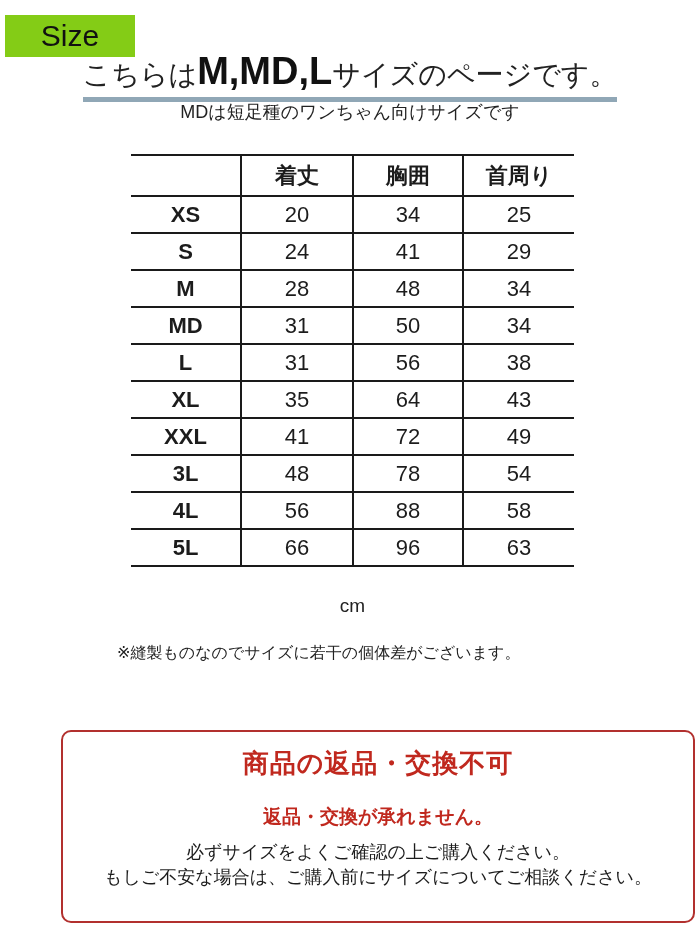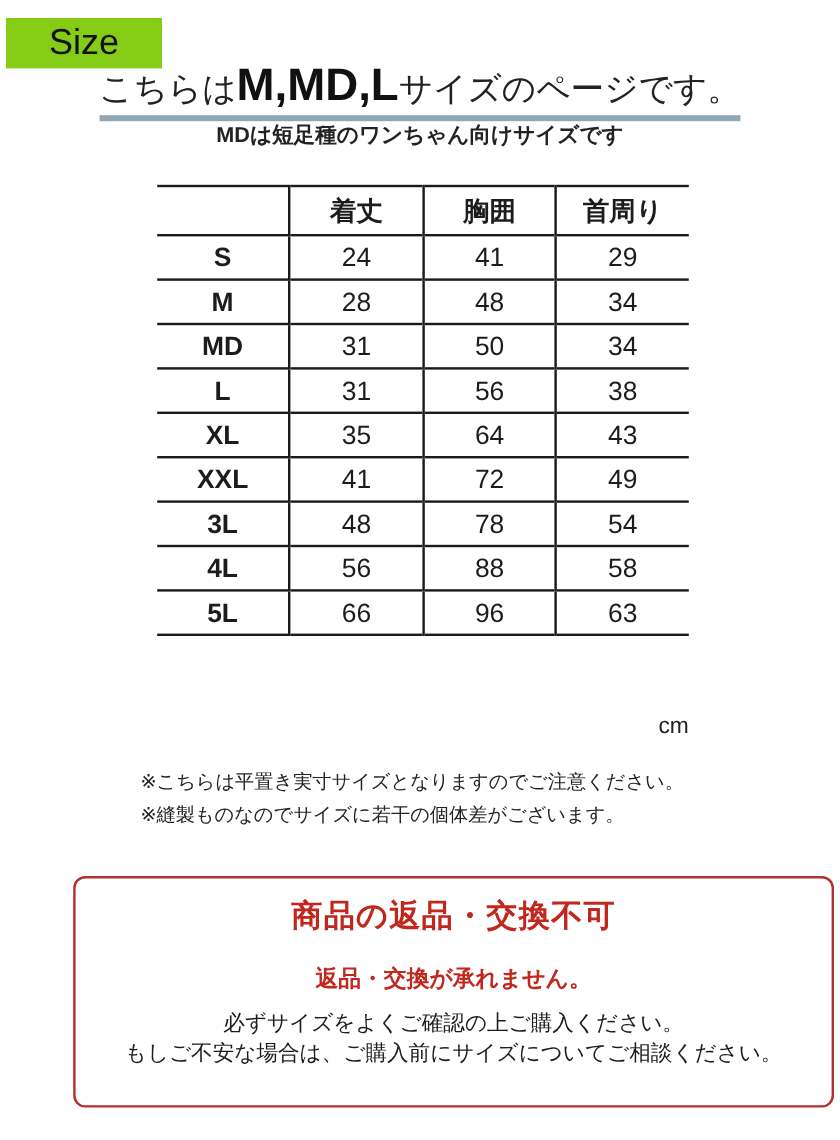--- a/index.html
+++ b/index.html
@@ -31,21 +31,21 @@
     border-bottom: 5px solid #90a7b6;
     padding-bottom: 3px;
     white-space: nowrap;
   }
   .heading-text .h-normal { font-size: 28px; color: #222222; }
   .heading-text .h-bold   { font-size: 38px; font-weight: bold; color: #111111; }
 
   .subheading {
     position: absolute; top: 100px; left: 0; width: 700px;
     text-align: center;
-    font-size: 18px; color: #222222; font-weight: bold;
+    font-size: 18px; color: #222222;
   }
 
   
   .size-table {
     position: absolute; left: 131px; top: 154px;
     width: 443px;
     border-collapse: collapse;
     table-layout: fixed;
   }
   .size-table col:nth-child(1) { width: 110px; }
@@ -59,21 +59,21 @@
     padding: 0;
   }
   .size-table thead td { height: 41px; font-weight: bold; }
   .size-table thead tr { border-top: 2px solid #1a1a1a; border-bottom: 2px solid #1a1a1a; }
   .size-table tbody tr { border-bottom: 2px solid #1a1a1a; }
   .size-table tr > td + td { border-left: 2px solid #1a1a1a; }
   .size-table .row-label { font-weight: bold; }
 
   .unit-label {
     position: absolute; left: 131px; top: 595px; width: 443px;
-    text-align: right;
+    text-align: center;
     font-size: 19px; color: #222222;
   }
 
   
   .notes {
     position: absolute; left: 117px; top: 639px;
     font-size: 16px; line-height: 27px; color: #222222;
   }
 
   
@@ -127,20 +127,26 @@
   <thead>
     <tr>
       <td></td>
       <td>着丈</td>
       <td>胸囲</td>
       <td>首周り</td>
     </tr>
   </thead>
   <tbody>
       <tr>
+        <td class="row-label">XS</td>
+        <td>20</td>
+        <td>34</td>
+        <td>25</td>
+      </tr>
+      <tr>
         <td class="row-label">S</td>
         <td>24</td>
         <td>41</td>
         <td>29</td>
       </tr>
       <tr>
         <td class="row-label">M</td>
         <td>28</td>
         <td>48</td>
         <td>34</td>
@@ -186,21 +192,20 @@
         <td>66</td>
         <td>96</td>
         <td>63</td>
       </tr>
     </tbody>
 </table>
 
 <div class="unit-label">cm</div>
 
 <div class="notes">
-  <div>※こちらは平置き実寸サイズとなりますのでご注意ください。</div>
   <div>※縫製ものなのでサイズに若干の個体差がございます。</div>
 </div>
 
 <div class="warning-box">
   <div class="warning-title">商品の返品・交換不可</div>
   <div class="warning-emphasis">
     <div>返品・交換が承れません。</div>
   </div>
   <div class="warning-body">
     <div>必ずサイズをよくご確認の上ご購入ください。</div>

